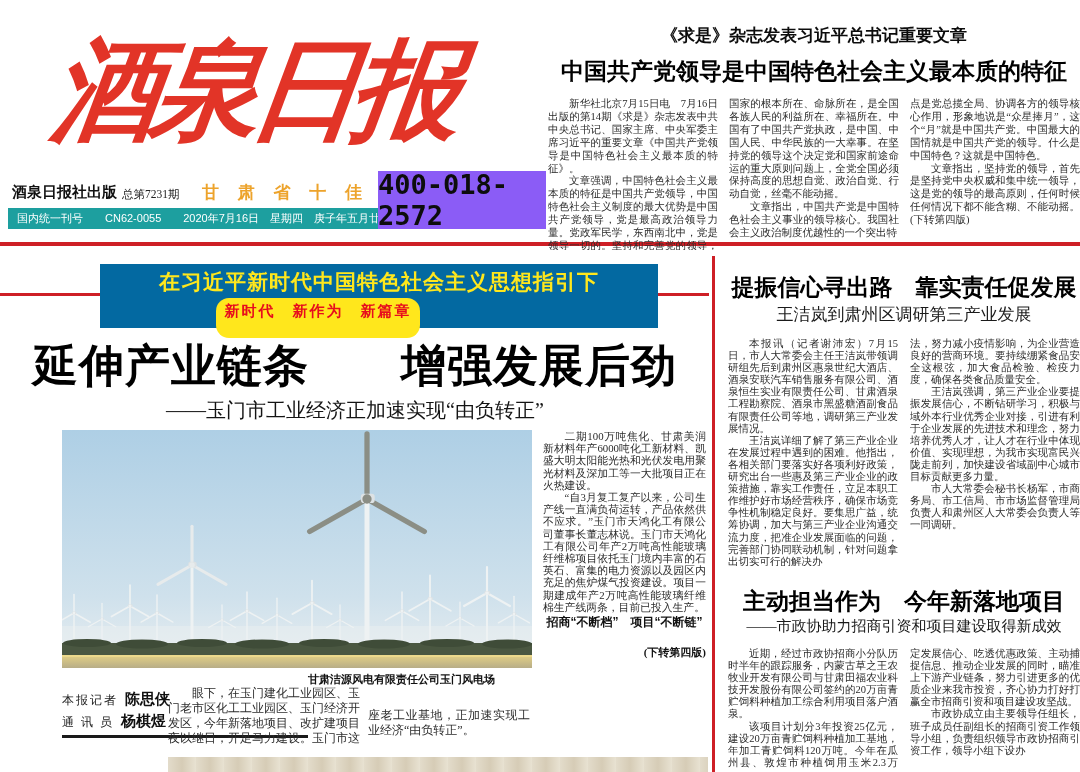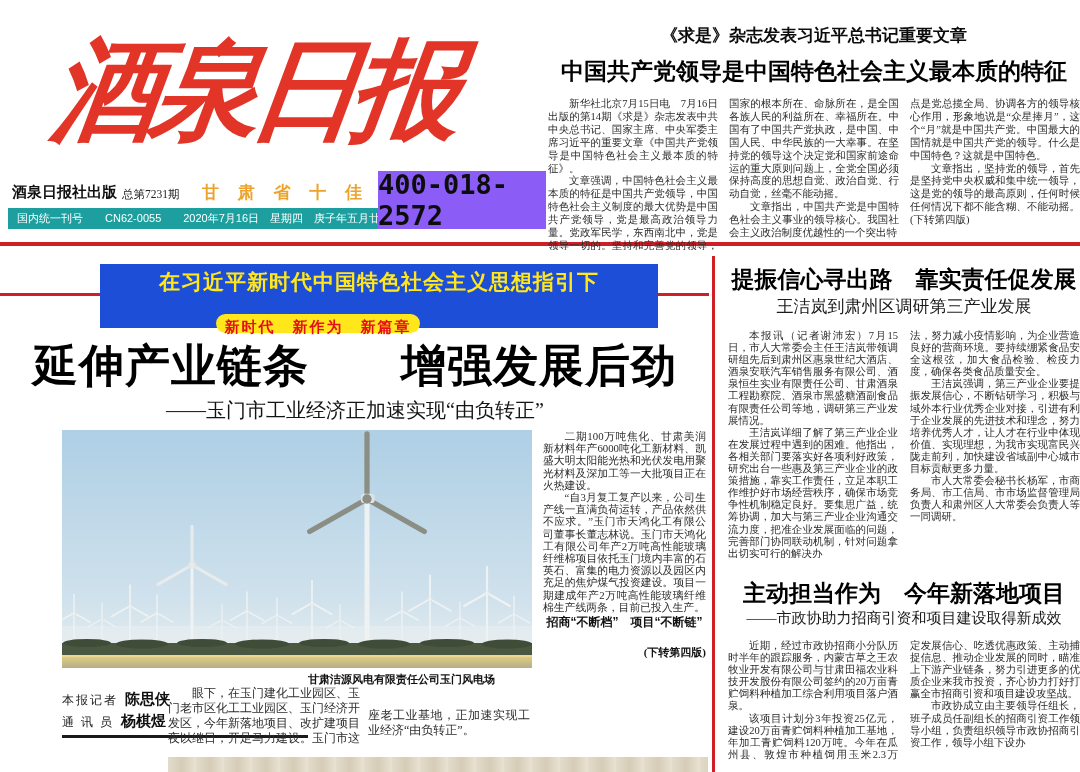--- a/index.html
+++ b/index.html
@@ -29,26 +29,26 @@
   .headline1{text-align:center;font-family:"Liberation Sans",sans-serif;font-weight:bold;
              font-size:23px;color:#000;margin-top:9px;white-space:nowrap;}
   .cols{display:flex;margin-top:11px;}
   .col{text-align:justify;overflow:hidden;}
   .col p{margin:0;text-indent:2em;}
   .col.cont p:first-child{text-indent:0;}
   .top-art .col{width:170px;height:152px;font-size:10.5px;line-height:12.9px;margin-right:11px;color:#2b2b2b;}
   .top-art .col:last-child{margin-right:0;}
 
   
-  .banner{left:100px;top:264px;width:558px;height:64px;background:#1d4ed8;z-index:3;}
+  .banner{left:100px;top:264px;width:558px;height:64px;background:#0369a1;z-index:3;}
   .banner-l1{margin-top:4px;text-align:center;font-family:"Liberation Sans",sans-serif;font-weight:bold;
              font-size:21px;color:#ffe71c;letter-spacing:1px;white-space:nowrap;}
-  .banner-oval{position:absolute;left:116px;top:34px;width:204px;height:19px;background:#ffe71c;
+  .banner-oval{position:absolute;left:116px;top:34px;width:204px;height:40px;background:#ffe71c;
                border-radius:13px;text-align:center;line-height:25px;
-               font-family:"Liberation Sans",sans-serif;font-weight:bold;font-size:15px;color:#e70d1d;letter-spacing:2px;margin-top:16px;}
+               font-family:"Liberation Sans",sans-serif;font-weight:bold;font-size:15px;color:#e70d1d;letter-spacing:2px;}
   .banner-line-l{left:0;top:293px;width:100px;height:3px;background:#ce1f26;}
   .banner-line-r{left:658px;top:293px;width:51px;height:3px;background:#ce1f26;}
 
   
   .headline-main{left:0;top:336px;width:710px;text-align:center;font-family:"Liberation Sans",sans-serif;
                  font-weight:bold;font-size:45px;color:#000;letter-spacing:1px;white-space:nowrap;}
   .subtitle-main{left:0;top:397px;width:710px;text-align:center;font-size:20px;color:#141414;}
   .photo{left:62px;top:430px;width:470px;height:238px;}
   .caption{left:308px;top:672px;width:232px;font-family:"Liberation Sans",sans-serif;
            font-weight:bold;font-size:11px;color:#111;}
@@ -65,21 +65,21 @@
   .continued{text-align:right;font-weight:bold;font-size:11px;color:#111;margin-top:18px;}
   .bottom-strip{left:168px;top:757px;width:540px;height:15px;
                 background:repeating-linear-gradient(90deg,#e3dccb 0,#d6ccb6 14px,#e8e2d2 28px);}
 
   
   .vline{left:712px;top:256px;width:3px;height:516px;background:#ce1f26;}
   .r-art{left:728px;width:352px;}
   .r-art1{top:264px;}
   .r-art2{top:578px;}
   .r-head{text-align:center;font-family:Liberation Serif, serif;font-weight:bold;
-          font-size:23px;color:#000;white-space:nowrap;}
+          font-size:23px;color:#000;white-space:nowrap;margin-top:8px;}
   .r-sub{text-align:center;font-size:17px;color:#1a1a1a;margin-top:0;white-space:nowrap;}
   .r-art2 .r-sub{font-size:15px;}
   .r-body{display:flex;margin-top:12px;}
   .r-body .col{width:170px;font-size:10.5px;line-height:12.1px;margin-right:12px;color:#2b2b2b;}
   .r-body .col:last-child{margin-right:0;}
   .r-art1 .col{height:228px;}
   .r-art2 .col{height:120px;}
 </style>
 </head>
 <body>

